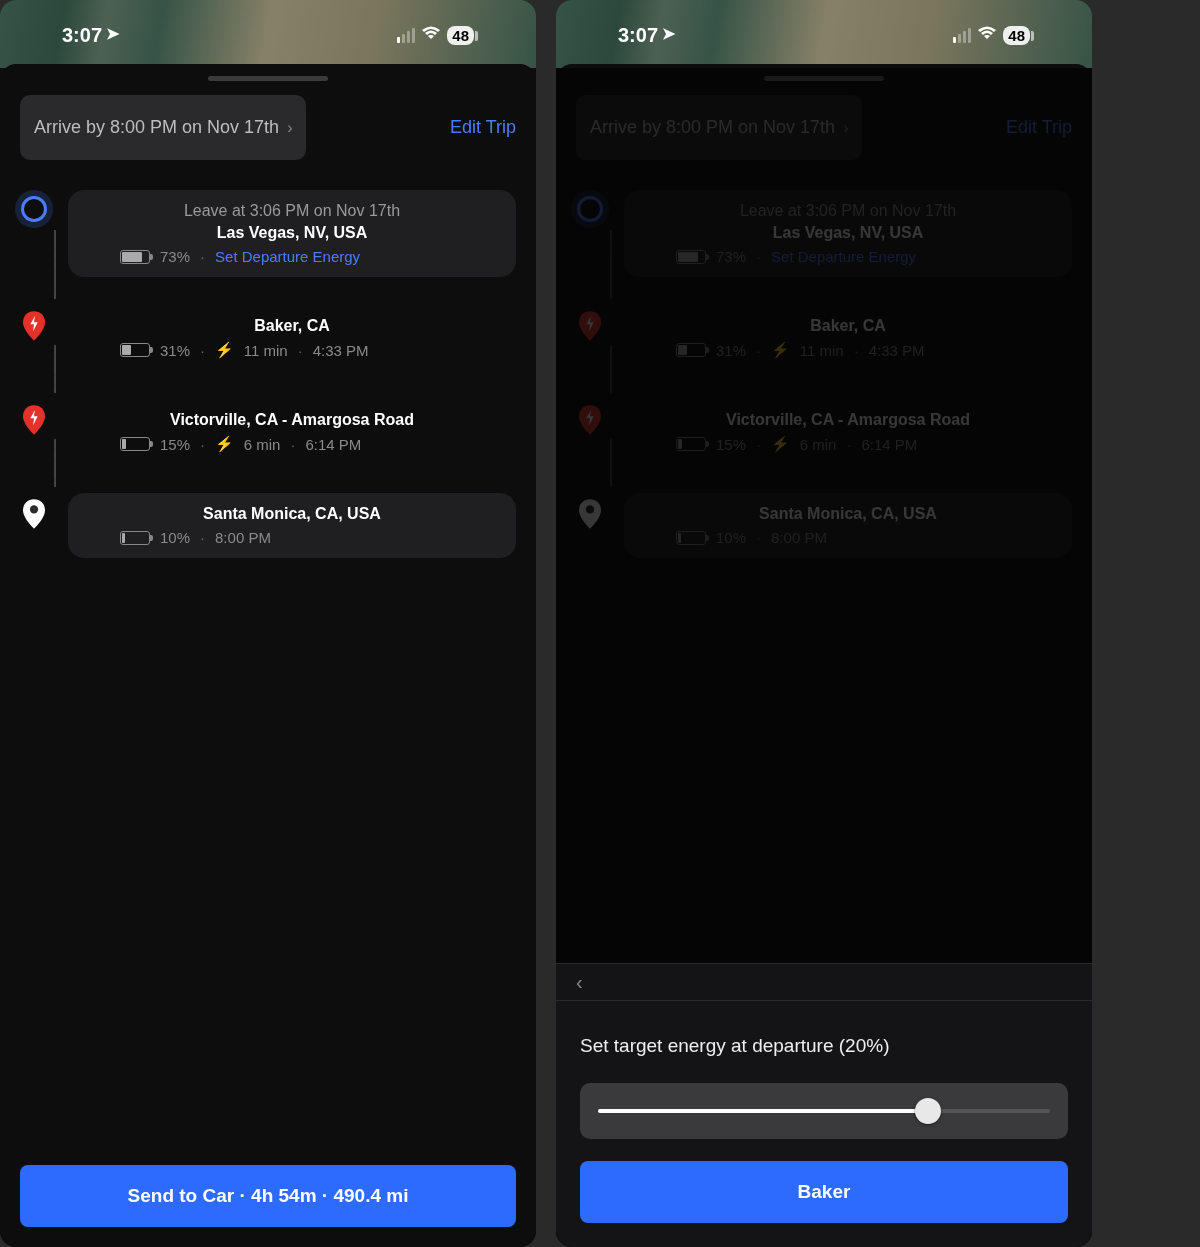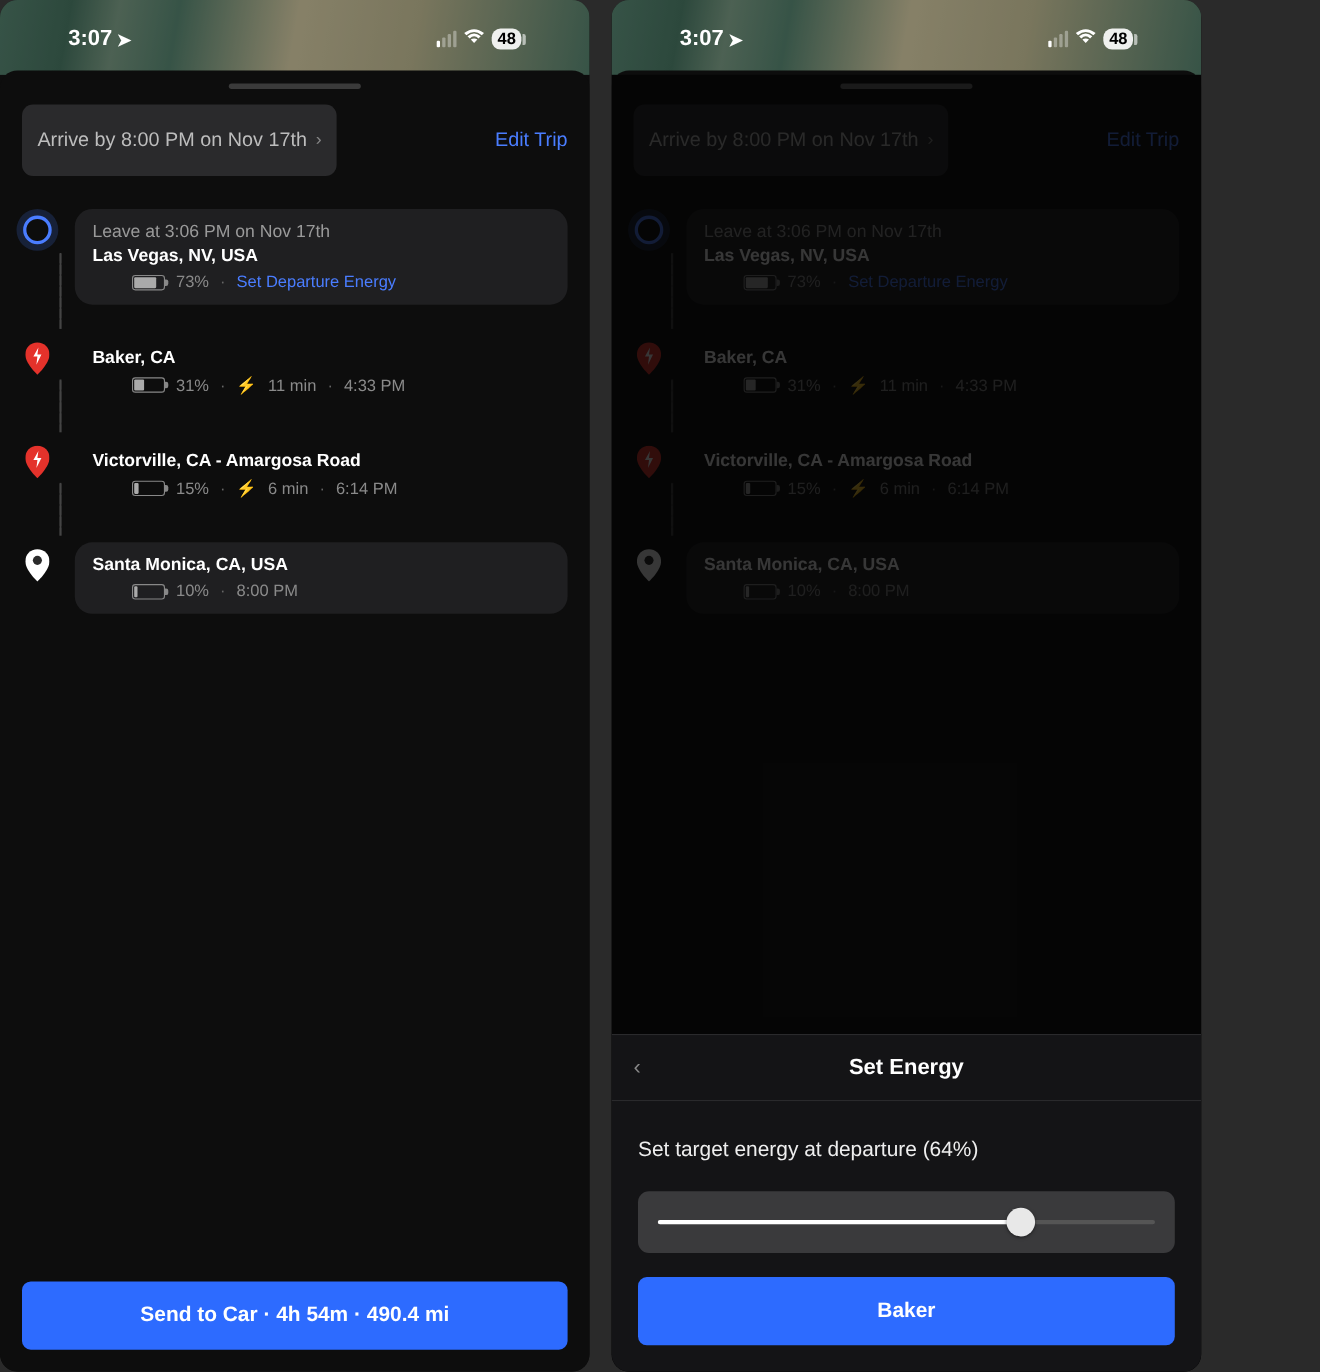--- a/index.html
+++ b/index.html
@@ -38,21 +38,21 @@
     left: 0; right: 0;
     display: flex;
     justify-content: space-between;
     align-items: center;
     padding: 0 62px 0 62px;
     color: #fff;
     font-size: 20px;
     font-weight: 600;
     z-index:2;
   }
-  .status-left { display: flex; align-items: flex-end; gap: 4px; }
+  .status-left { display: flex; align-items: flex-start; gap: 4px; }
   .status-right { display: flex; align-items: center; gap: 6px; }
   .loc-arrow { font-size: 16px; }
   .signal { display: inline-flex; align-items: flex-end; gap: 2px; }
   .signal span { width: 3px; background:#fff; border-radius:1px; }
   .signal span.dim { background: rgba(255,255,255,.35); }
   .signal span:nth-child(1){height:6px;} .signal span:nth-child(2){height:9px;}
   .signal span:nth-child(3){height:12px;} .signal span:nth-child(4){height:15px;}
   .wifi-glyph { font-size: 18px; }
   .batt {
     display: inline-flex; align-items: center;
@@ -111,20 +111,21 @@
   .m-origin {
     width: 26px; height: 26px; border-radius: 50%;
     border: 3px solid #4a7dff; background: #0d0d0d;
     box-shadow: 0 0 0 6px rgba(74,125,255,.18);
   }
   .pin-svg{ width:22px; height:30px; display:block;}
   .stop-card {
     flex: 1;
     border-radius: 16px;
     padding: 12px 16px;
+    text-align: center;
   }
   .stop-card.hl { background: #1f1f21; }
   .leave-line { color: #9a9a9a; font-size: 16px; margin-bottom: 4px; }
   .place { color: #fff; font-size: 16px; font-weight: 600; margin-bottom: 6px;}
   .meta { display:flex; align-items:center; gap: 10px; color:#8a8a8a; font-size:15px;padding-left:36px;}
   .meta .dot{ color:#666; }
   .meta .link{ color:#4a7dff;}
   .batt-mini{
     display:inline-block; width:30px; height:14px; border:1.5px solid #888; border-radius:3px;
     position:relative; vertical-align:middle;
@@ -431,24 +432,23 @@
           </div>
         </div>
       </div>
     </div>
   </div>
   <div class="dim-overlay"></div>
 
   <div class="energy-sheet">
     <div class="energy-head">
       <span class="energy-back">‹</span>
-      <div class="energy-title">Set Energy</div>
     </div>
     <div class="energy-body">
-      <div class="energy-label">Set target energy at departure (64%)</div>
+      <div class="energy-label">Set target energy at departure (20%)</div>
       <div class="slider">
         <div class="track">
           <div class="track-fill" style="width: 73%;"></div>
           <div class="thumb" style="left: 73%;"></div>
         </div>
       </div>
       <div class="save-btn">Baker</div>
     </div>
   </div>
 </div>

